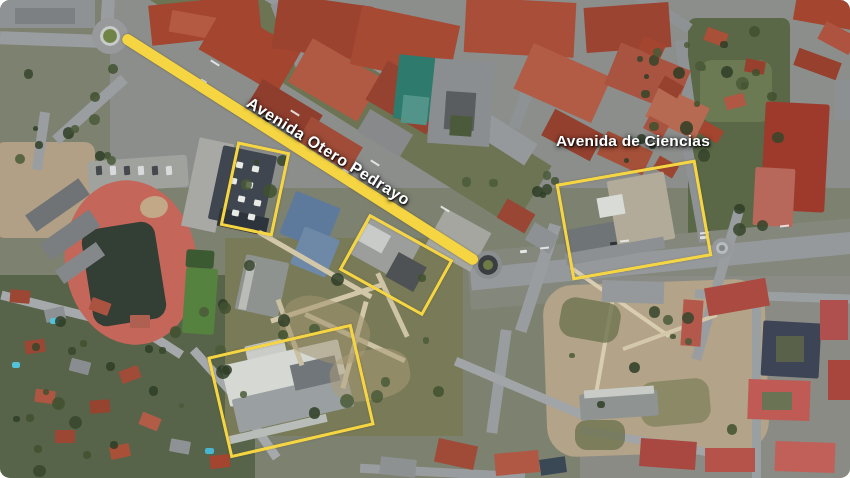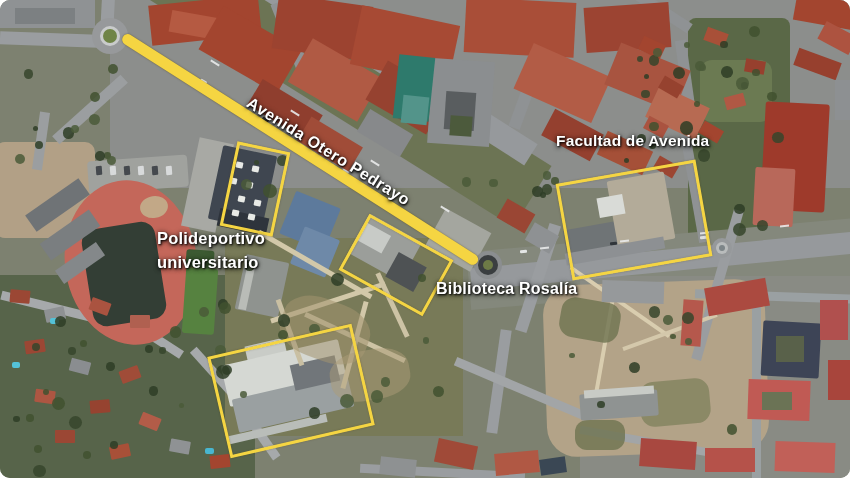--- a/index.html
+++ b/index.html
@@ -330,16 +330,14 @@
       <div class="f" style="left: 241.283px; top: 179.388px; width: 10.8423px; height: 10.8423px; background: rgb(74, 90, 56); border-radius: 50%; opacity: 0.85;"></div>
     </div>
 
   <div class="ann-line"></div>
   <div class="ann-rect" id="rect-facultad"></div>
   <div class="ann-rect" id="rect-poli"></div>
   <div class="ann-rect" id="rect-biblio"></div>
   <div class="ann-rect" id="rect-campus"></div>
 
   <div class="lbl" id="lbl-avenue">Avenida Otero Pedrayo</div>
-  <div class="lbl" id="lbl-facultad">Facultad de Avenida</div>
-  <div class="lbl" id="lbl-poli">Polideportivo universitario</div>
-  <div class="lbl" id="lbl-biblio">Biblioteca Rosalía</div>
+  <div class="lbl" id="lbl-facultad">Avenida de Ciencias</div>
 </div>
 
 </body></html>

